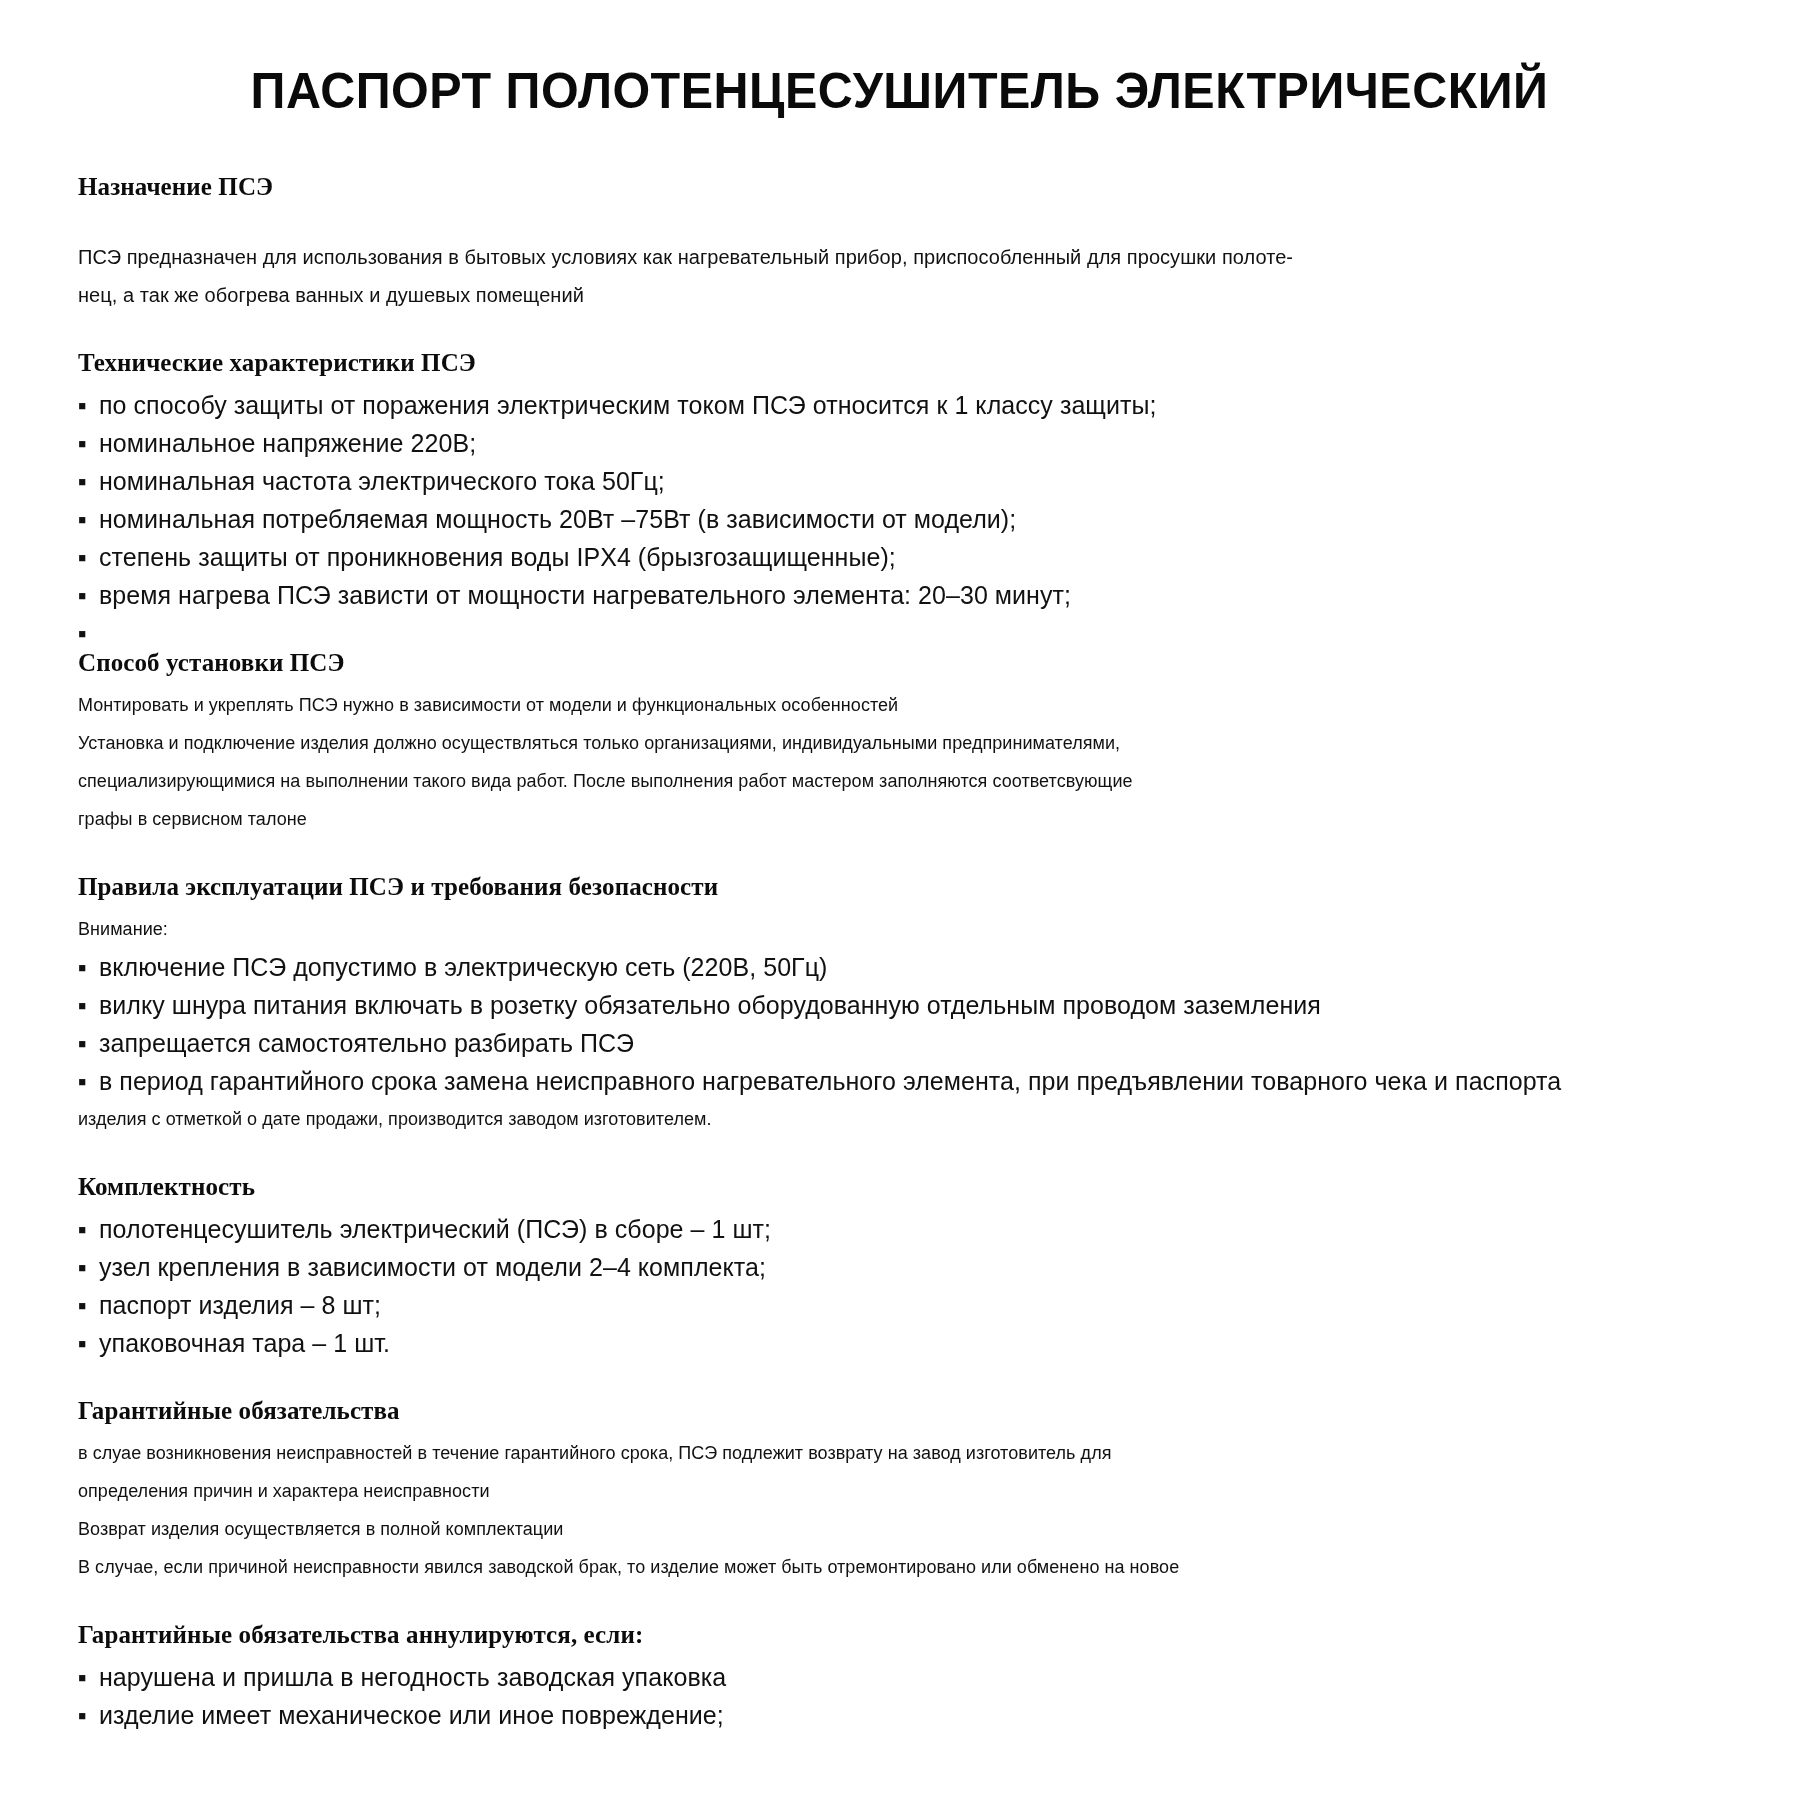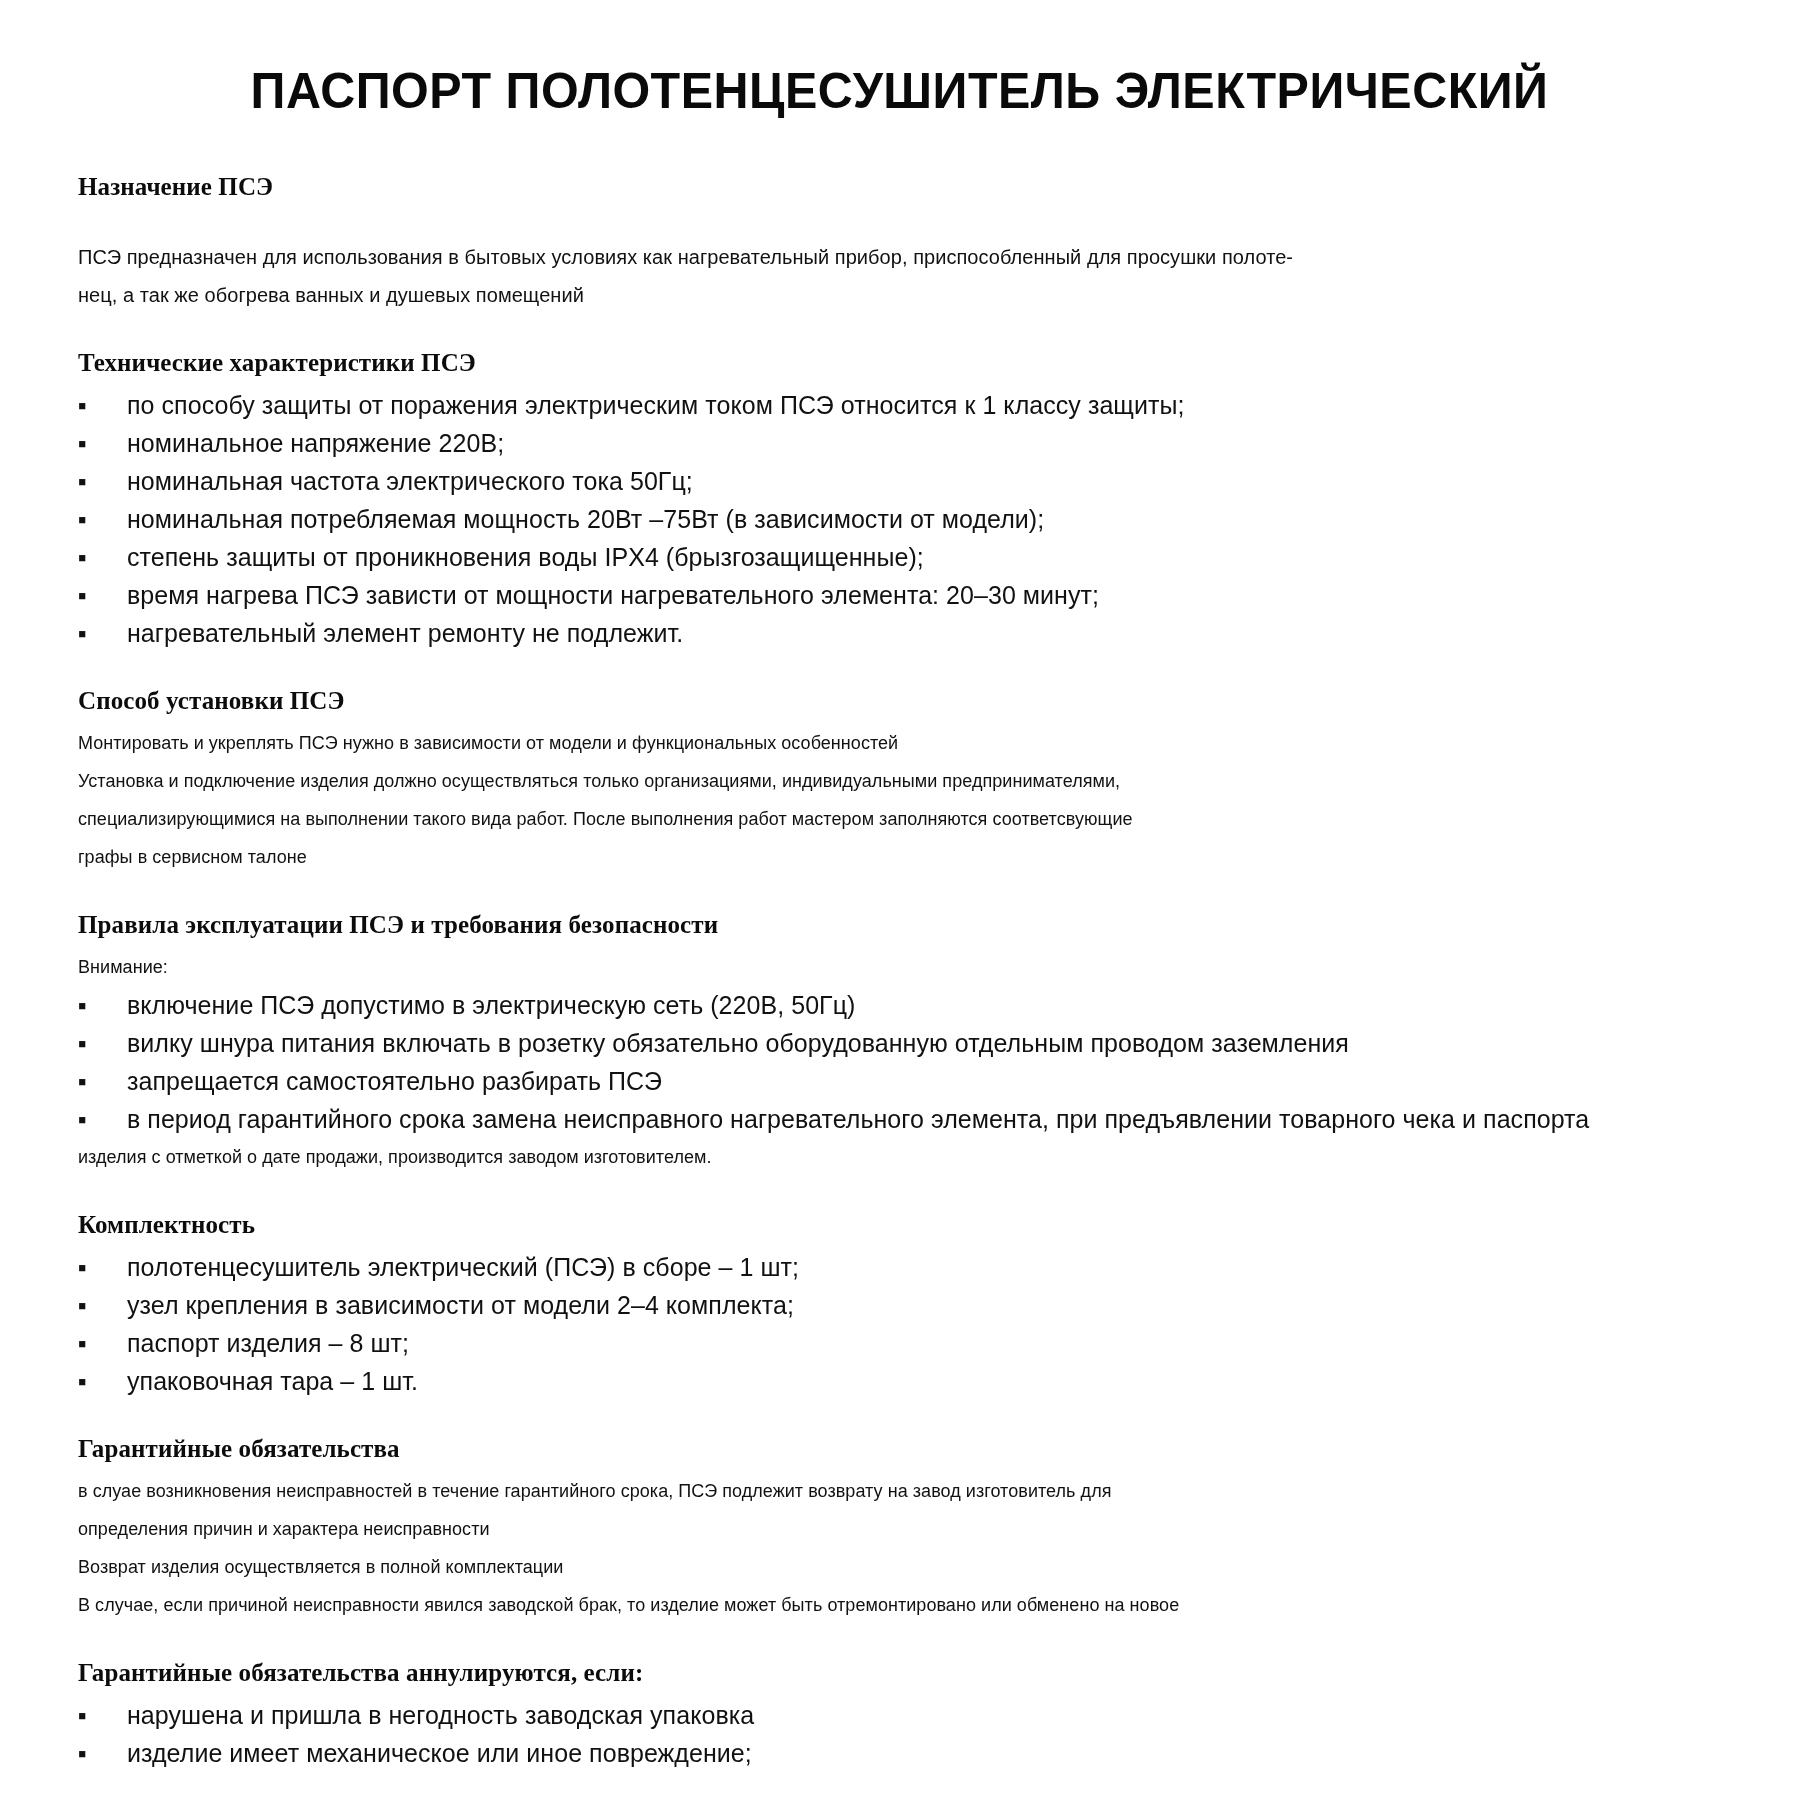--- a/index.html
+++ b/index.html
@@ -94,21 +94,21 @@
   .list li .bullet-mark {
     position: absolute;
     left: 0;
     top: 0;
     width: 14px;
     display: inline-block;
     font-size: 25px;
     line-height: 38px;
     color: #111111;
   }
-  .list li .li-text { display: inline; margin-left: 28px; }
+  .list li .li-text { display: inline; }
 
   .wrap-para {
     font-size: 18px;
     line-height: 38px;
     color: #111111;
     margin: 0;
     letter-spacing: 0.05px;
   }
 </style>
 </head>
@@ -151,21 +151,20 @@
         <li>
           <span class="bullet-mark">▪</span>
           <span class="li-text">степень защиты от проникновения воды IPX4 (брызгозащищенные);</span>
         </li>
         <li>
           <span class="bullet-mark">▪</span>
           <span class="li-text">время нагрева ПСЭ зависти от мощности нагревательного элемента: 20–30 минут;</span>
         </li>
         <li>
           <span class="bullet-mark">▪</span>
-          <span class="li-text">нагревательный элемент ремонту не подлежит.</span>
         </li>
       </ul>
     </div>
 
     <div class="section">
       <div class="section-heading">Способ установки ПСЭ</div>
       <div class="wrap-para">Монтировать и укреплять ПСЭ нужно в зависимости от модели и функциональных особенностей</div>
       <div class="wrap-para">Установка и подключение изделия должно осуществляться только организациями, индивидуальными предпринимателями,</div>
       <div class="wrap-para">специализирующимися на выполнении такого вида работ. После выполнения работ мастером заполняются соответсвующие</div>
       <div class="wrap-para">графы в сервисном талоне</div>

